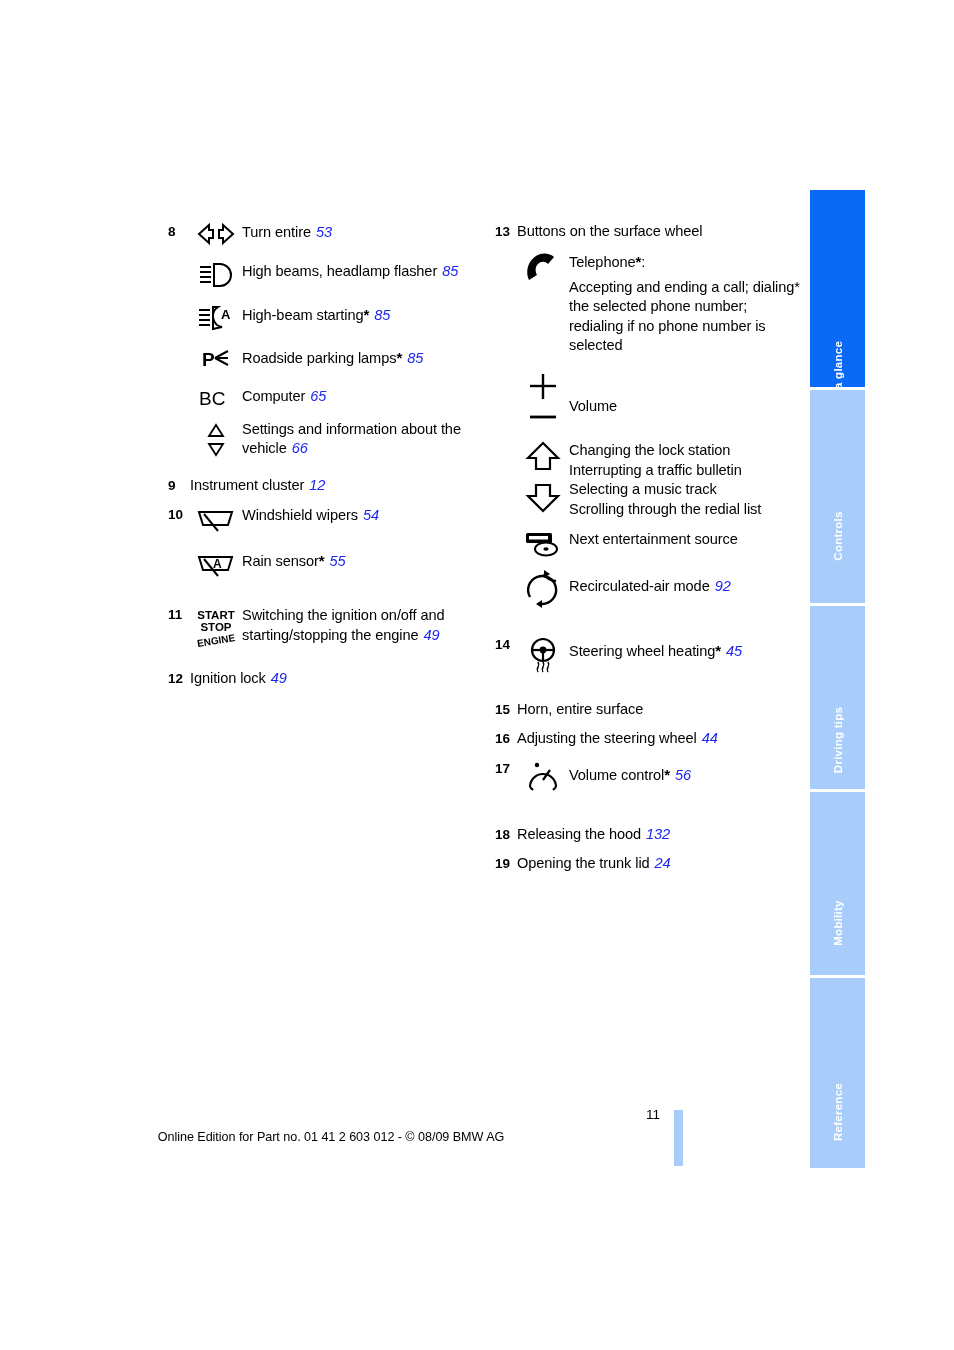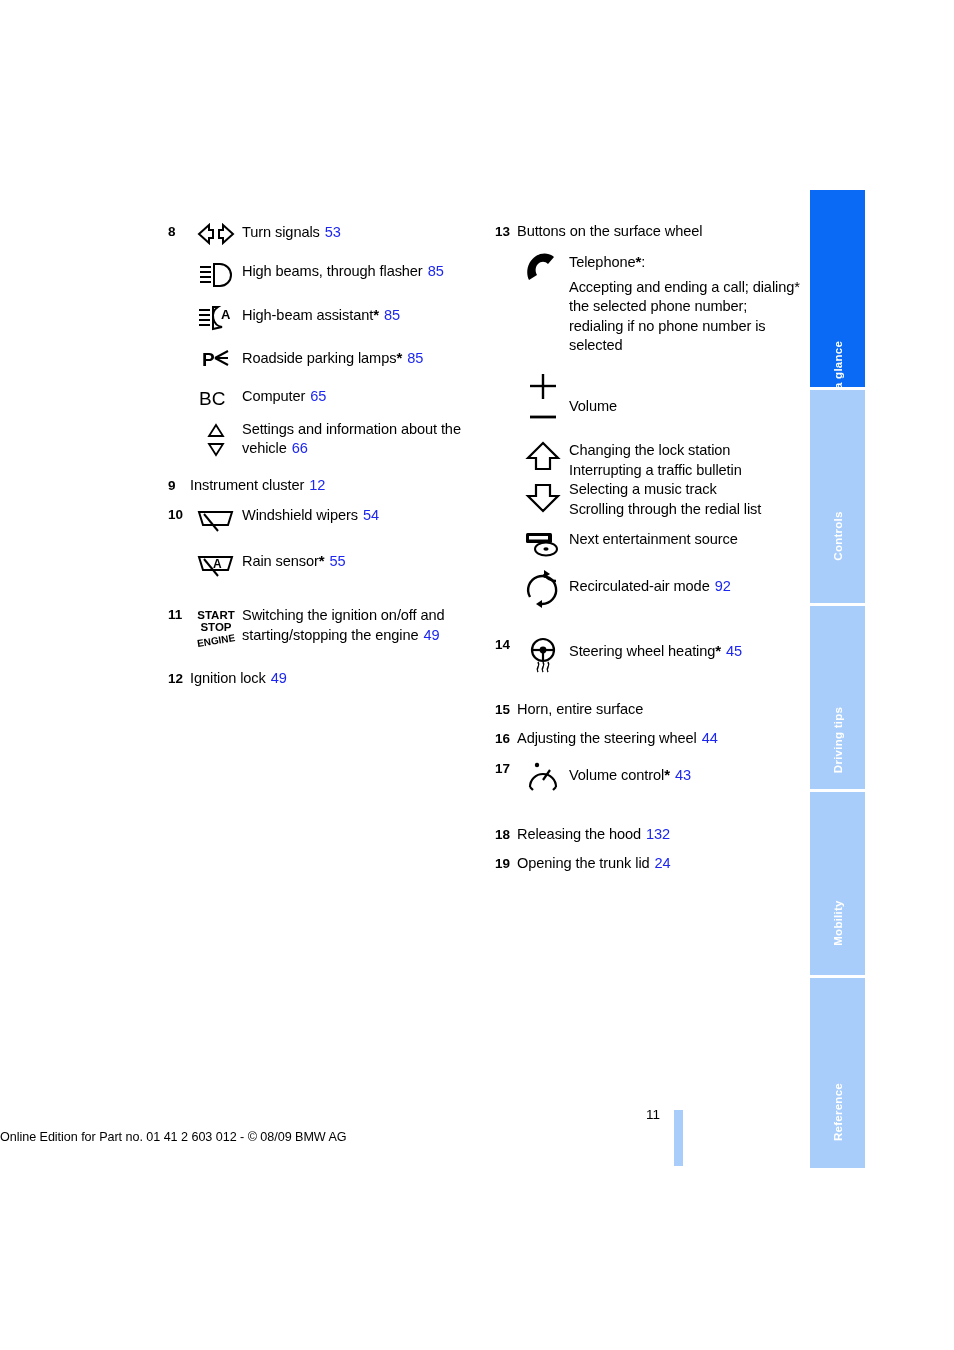--- a/index.html
+++ b/index.html
@@ -62,20 +62,21 @@
     letter-spacing: -0.1px;
     flex: 1 1 auto;
     padding-top: 1px;
   }
   .label.plain { padding-top: 0px; }
 
   .pg {
     color: #1c26f0;
     margin-left: 5px;
     white-space: nowrap;
+    font-style: italic;
   }
   .ast { font-weight: bold; font-size: 15px; }
 
   
   .row-gap-s { height: 10px; }
   .row-gap-m { height: 16px; }
   .row-gap-l { height: 21px; }
   .row-gap-xl { height: 26px; }
 
   
@@ -123,21 +124,21 @@
     top: 1107px;
     width: 60px;
     text-align: right;
     font-size: 13.5px;
   }
   .footer-line {
     position: absolute;
     left: 0px;
     top: 1130px;
     width: 662px;
-    text-align: left;
+    text-align: center;
     font-size: 12.6px;
     letter-spacing: -0.05px;
   }
   .folio-bar {
     position: absolute;
     left: 674px;
     top: 1110px;
     width: 9px;
     height: 56px;
     background: #a9cdfb;
@@ -156,58 +157,58 @@
 
     <div class="entry">
       <div class="num">8</div>
       <div class="icon-cell">
         <svg width="40" height="22" viewBox="0 0 40 22">
           <path class="ic" d="M13 2 L3 11 L13 20 L13 15 L17 15 L17 7 L13 7 Z" stroke-width="2"></path>
           <path class="ic" d="M27 2 L37 11 L27 20 L27 15 L23 15 L23 7 L27 7 Z" stroke-width="2"></path>
         </svg>
       </div>
       <div class="label">
-        <span>Turn signals</span><span class="pg">53</span>
+        <span>Turn entire</span><span class="pg">53</span>
       </div>
     </div>
 
     <div class="row-gap-m"></div>
 
     <div class="entry">
       <div class="num blank">8</div>
       <div class="icon-cell">
         <svg width="40" height="26" viewBox="0 0 40 26">
           <path class="ic" d="M18 2 L24 2 A11 11 0 0 1 24 24 L18 24 Z" stroke-width="2"></path>
           <line class="ic" x1="4" y1="5" x2="15" y2="5" stroke-width="2"></line>
           <line class="ic" x1="4" y1="10" x2="15" y2="10" stroke-width="2"></line>
           <line class="ic" x1="4" y1="15" x2="15" y2="15" stroke-width="2"></line>
           <line class="ic" x1="4" y1="20" x2="15" y2="20" stroke-width="2"></line>
         </svg>
       </div>
       <div class="label">
-        <span>High beams, through flasher</span><span class="pg">85</span>
+        <span>High beams, headlamp flasher</span><span class="pg">85</span>
       </div>
     </div>
 
     <div class="row-gap-m"></div>
 
     <div class="entry">
       <div class="num blank">8</div>
       <div class="icon-cell">
         <svg width="42" height="26" viewBox="0 0 42 26">
           <path class="ic" d="M18 2 L23 2 A11 11 0 0 0 27 22 L18 24 Z" stroke-width="2"></path>
           <line class="ic" x1="4" y1="5" x2="15" y2="5" stroke-width="2"></line>
           <line class="ic" x1="4" y1="10" x2="15" y2="10" stroke-width="2"></line>
           <line class="ic" x1="4" y1="15" x2="15" y2="15" stroke-width="2"></line>
           <line class="ic" x1="4" y1="20" x2="15" y2="20" stroke-width="2"></line>
           <text x="26" y="14" font-family="Liberation Sans, sans-serif" font-size="13" font-weight="bold" fill="#000">A</text>
         </svg>
       </div>
       <div class="label">
-        <span>High-beam assistant</span><span class="ast">*</span><span class="pg">85</span>
+        <span>High-beam starting</span><span class="ast">*</span><span class="pg">85</span>
       </div>
     </div>
 
     <div class="row-gap-m"></div>
 
     <div class="entry">
       <div class="num blank">8</div>
       <div class="icon-cell">
         <svg width="36" height="22" viewBox="0 0 36 22">
           <text x="4" y="18" font-family="Liberation Sans, sans-serif" font-size="19" font-weight="bold" fill="#000">P</text>
@@ -453,21 +454,21 @@
       <div class="icon-cell">
         <svg width="40" height="34" viewBox="0 0 40 34">
           <path class="ic" d="M7 27 A13 13 0 1 1 33 27" stroke-width="2.2"></path>
           <line class="ic" x1="7" y1="27" x2="10" y2="30" stroke-width="2.2"></line>
           <line class="ic" x1="33" y1="27" x2="30" y2="30" stroke-width="2.2"></line>
           <line class="ic" x1="20" y1="20" x2="27" y2="10" stroke-width="2.2"></line>
           <circle cx="14" cy="5" r="2.2" fill="#000"></circle>
         </svg>
       </div>
       <div class="label" style="padding-top:6px">
-        <span>Volume control</span><span class="ast">*</span><span class="pg">43</span>
+        <span>Volume control</span><span class="ast">*</span><span class="pg">56</span>
       </div>
     </div>
 
     <div class="row-gap-s"></div>
 
 
     <div class="row-gap-l"></div>
 
     <div class="entry">
       <div class="num">18</div>

